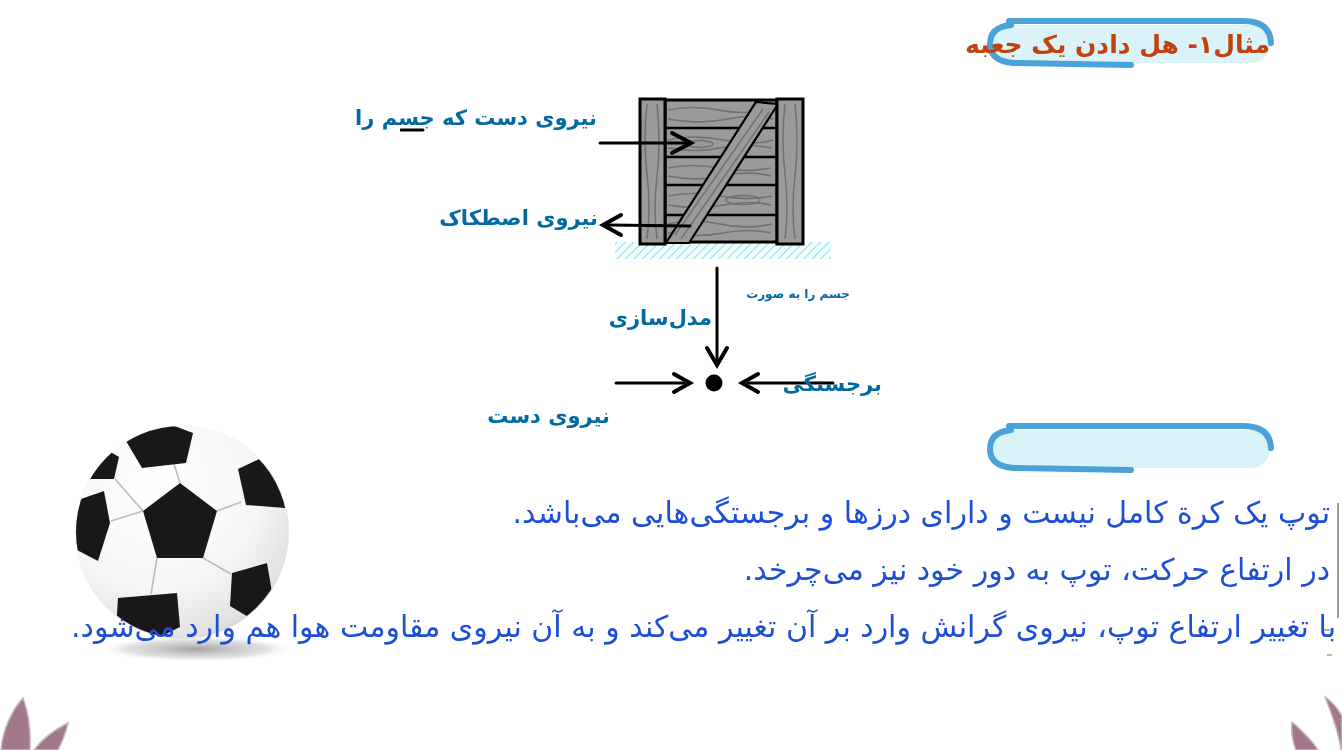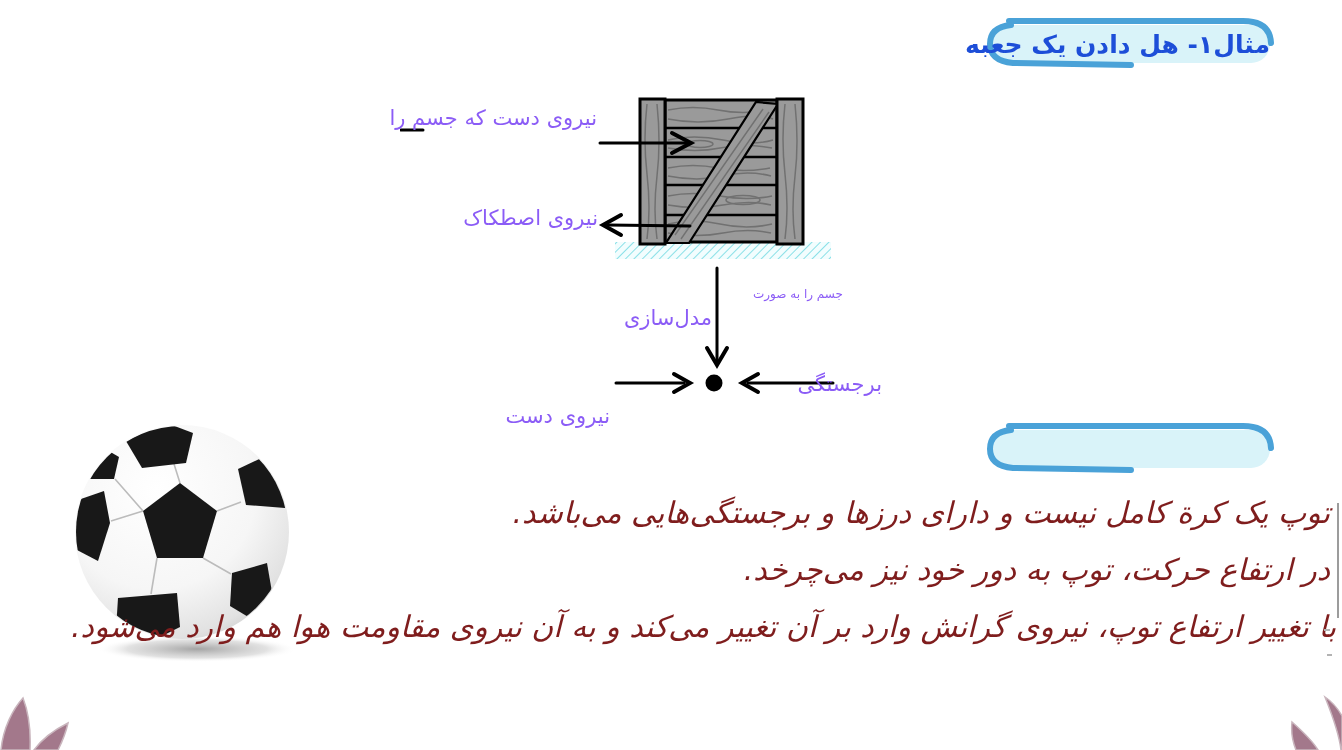--- a/index.html
+++ b/index.html
@@ -9,35 +9,34 @@
     font-family:"DejaVu Sans","Liberation Sans",sans-serif;
   }
   .abs{position:absolute;}
 
   
   .banner{width:296px;height:52px;}
   .banner svg{position:absolute;left:0;top:0;}
   .banner .banner-label{
     position:absolute;left:5px;top:10px;width:282px;height:37px;
     line-height:37px;text-align:center;direction:rtl;
-    font-size:25px;font-weight:bold;color:#1d4ed8;white-space:nowrap;
+    font-size:25px;font-weight:bold;color:#c2410c;white-space:nowrap;
   }
 
   
   .dlabel{
-    direction:rtl;font-weight:normal;font-size:21px;color:#8b5cf6;
+    direction:rtl;font-weight:bold;font-size:21px;color:#0369a1;
     white-space:nowrap;line-height:31px;
   }
   .dlabel.center{text-align:center;}
 
   
   .bodyline{
-    direction:rtl;font-size:30px;color:#7f1d1d;white-space:nowrap;
+    direction:rtl;font-size:30px;color:#1d4ed8;white-space:nowrap;
     line-height:42px;
-    font-style:italic;
   }
 
   
   .edge-line{width:2px;background:#9c9c9c;}
   .edge-dash{height:2px;background:#b3b3b3;}
 </style>
 </head>
 <body>
 
 <div class="abs banner" style="left:983px;top:16px;">

